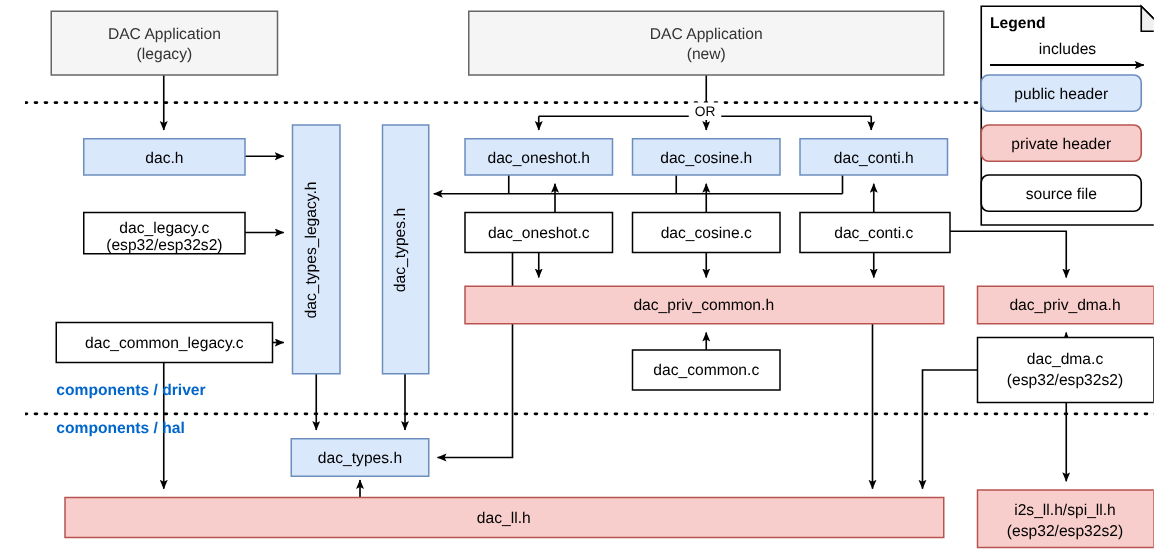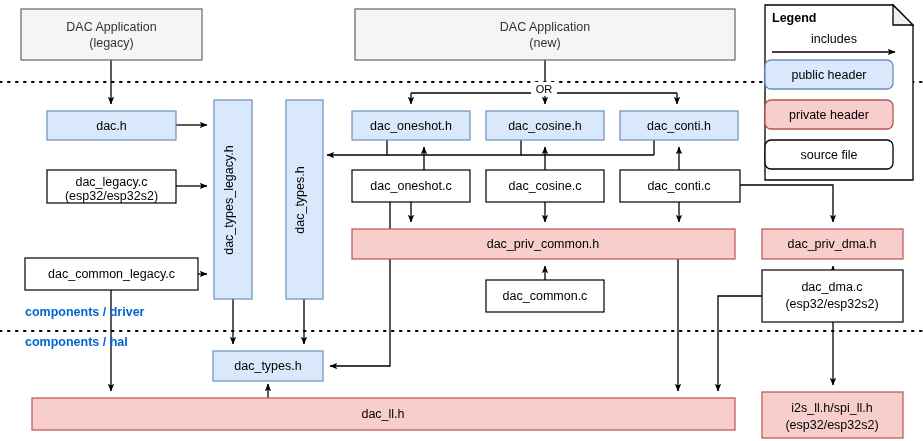--- a/index.html
+++ b/index.html
@@ -1,18 +1,18 @@
 <!DOCTYPE html>
 <html><head>
 <meta charset="utf-8">
 <style>
   html,body{margin:0;padding:0;background:#ffffff;}
   body{width:923px;height:441px;overflow:hidden;
        font-family:"Liberation Sans","DejaVu Sans",sans-serif;}
-  #diagram{position:relative;width:781px;height:441px;}
+  #diagram{position:relative;width:781px;height:441px;padding-left:20px;}
   svg{display:block;}
   .nodetext{font-family:"Liberation Sans","DejaVu Sans",sans-serif;font-size:12.5px;fill:#000000;}
   .nodetext.app{fill:#333333;}
   .zonetext{font-family:"Liberation Sans","DejaVu Sans",sans-serif;font-size:12.5px;font-weight:bold;fill:#0066cc;}
   .legendtitle{font-family:"Liberation Sans","DejaVu Sans",sans-serif;font-size:12.5px;font-weight:bold;fill:#000000;}
   .legendtext{font-family:"Liberation Sans","DejaVu Sans",sans-serif;font-size:12.5px;fill:#000000;}
   .ortext{font-family:"Liberation Sans","DejaVu Sans",sans-serif;font-size:11px;fill:#000000;}
 </style>
 </head>
 <body>

